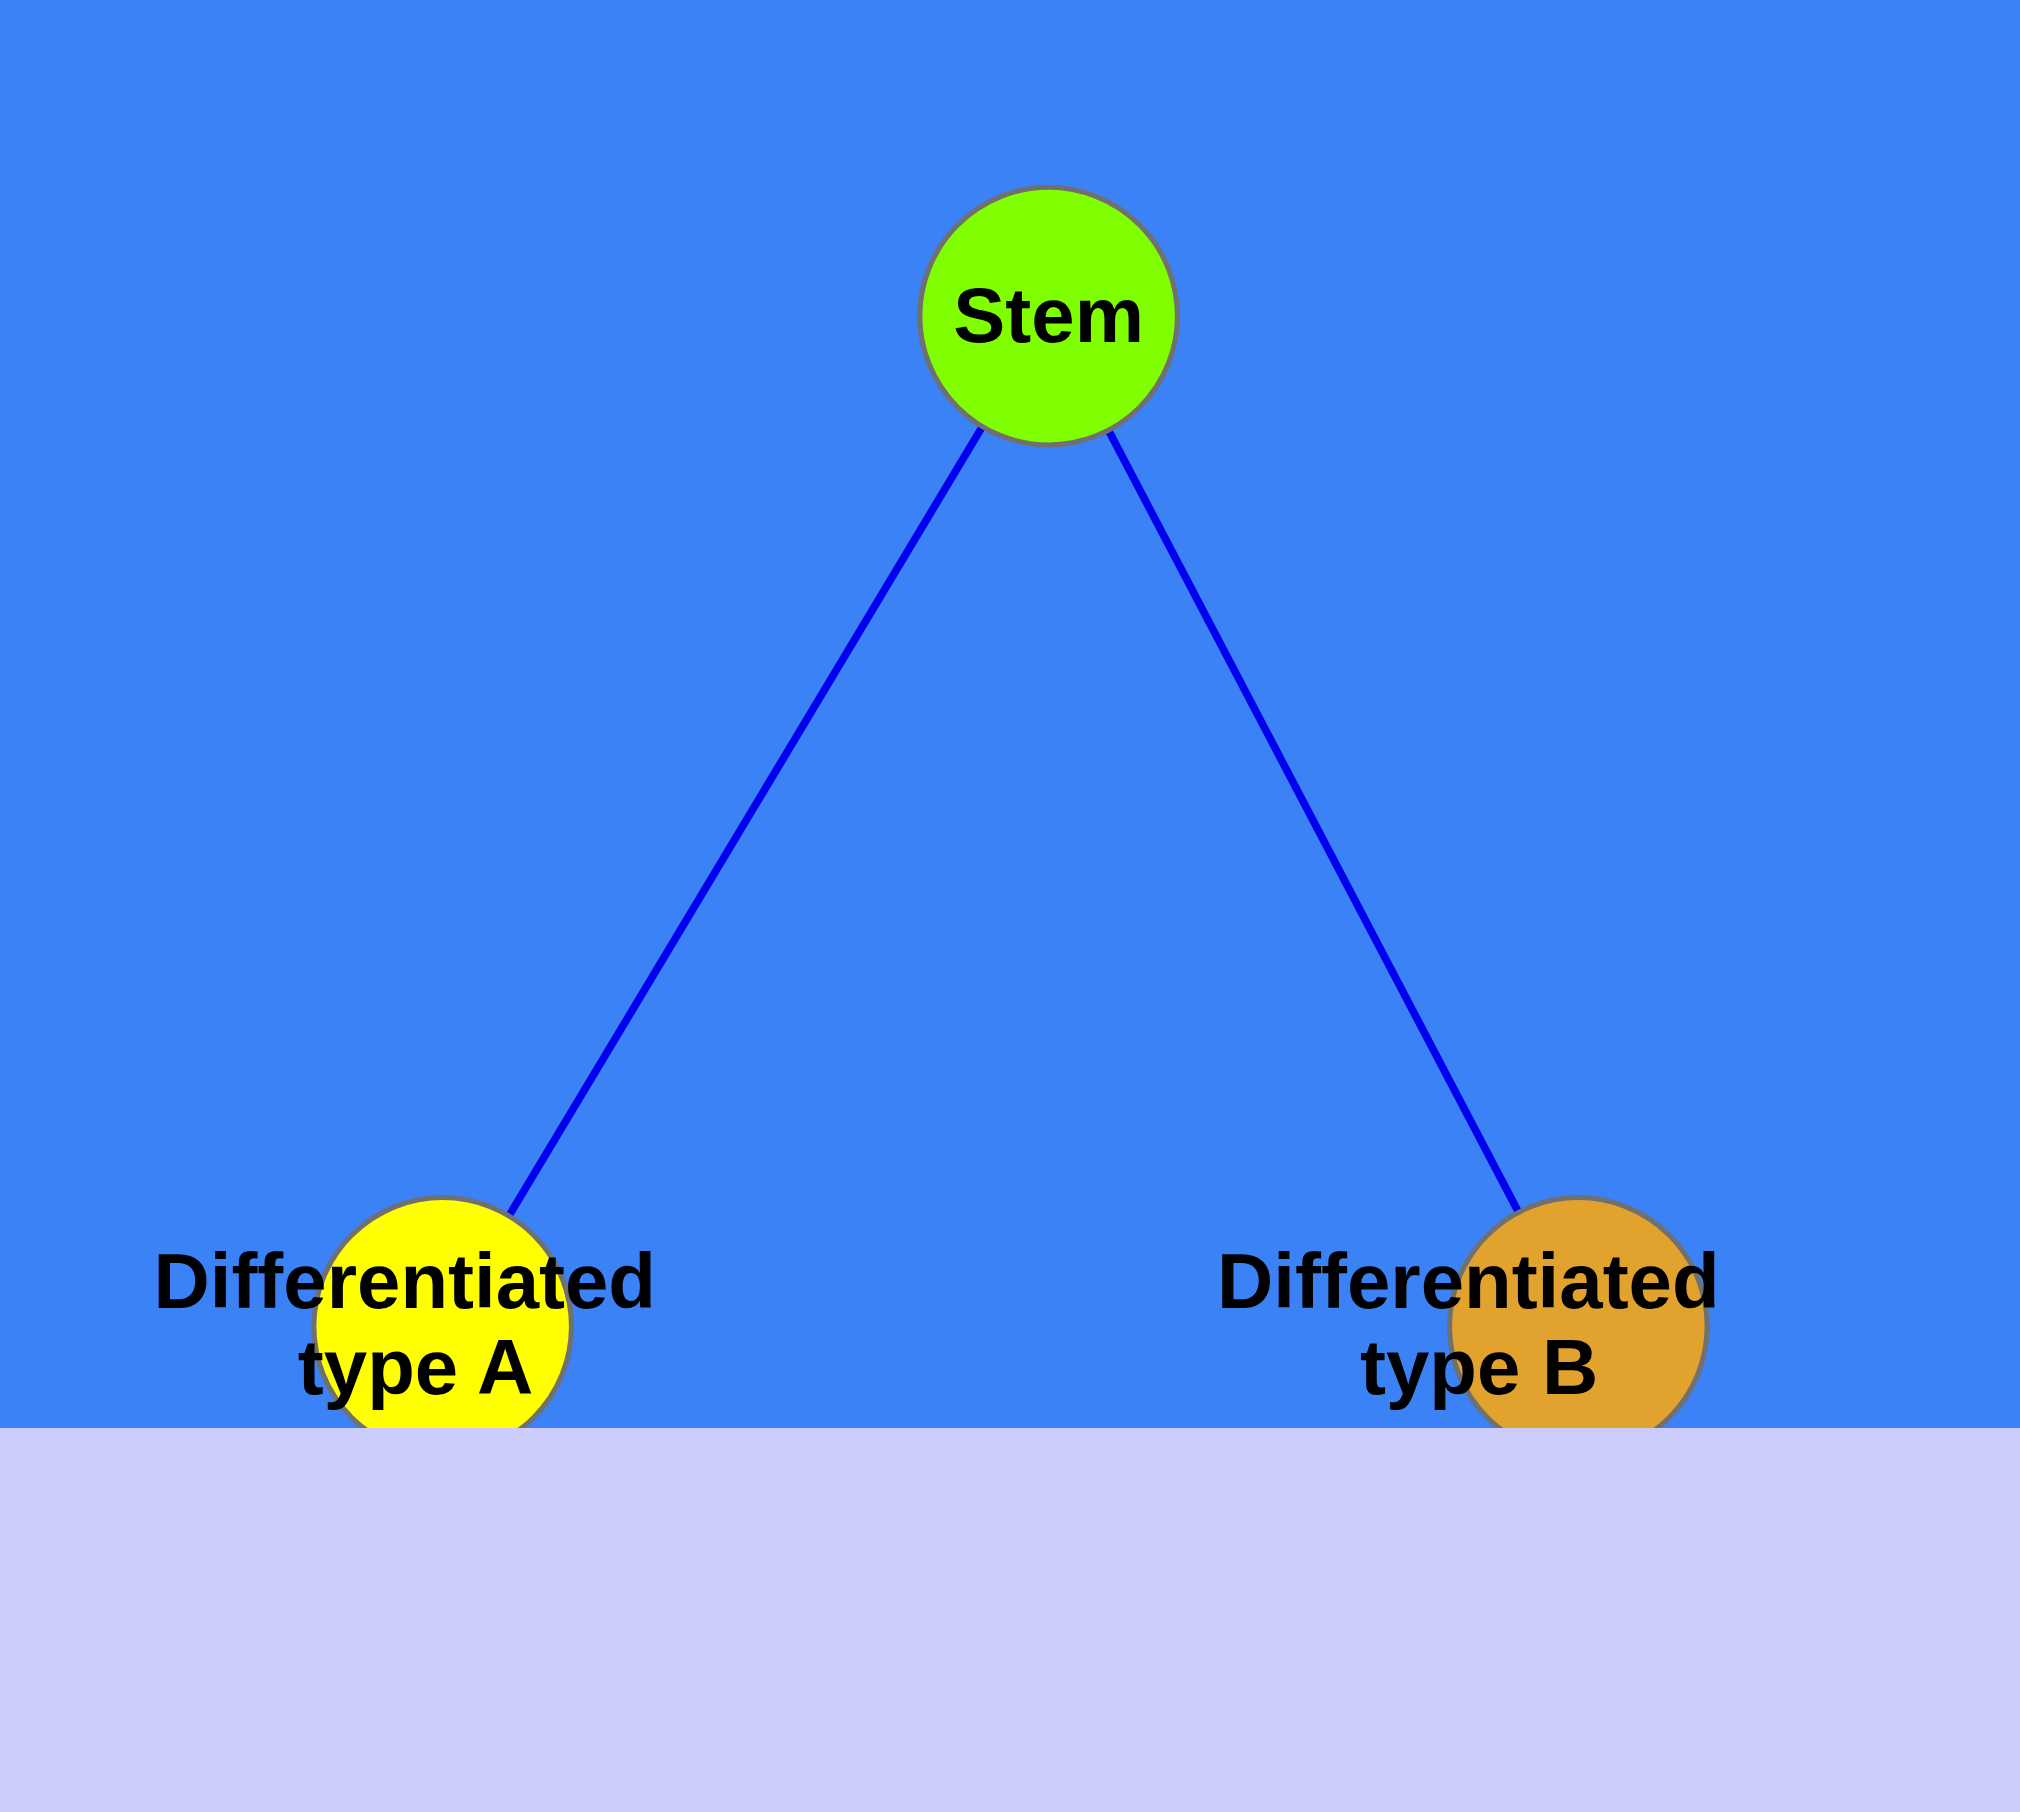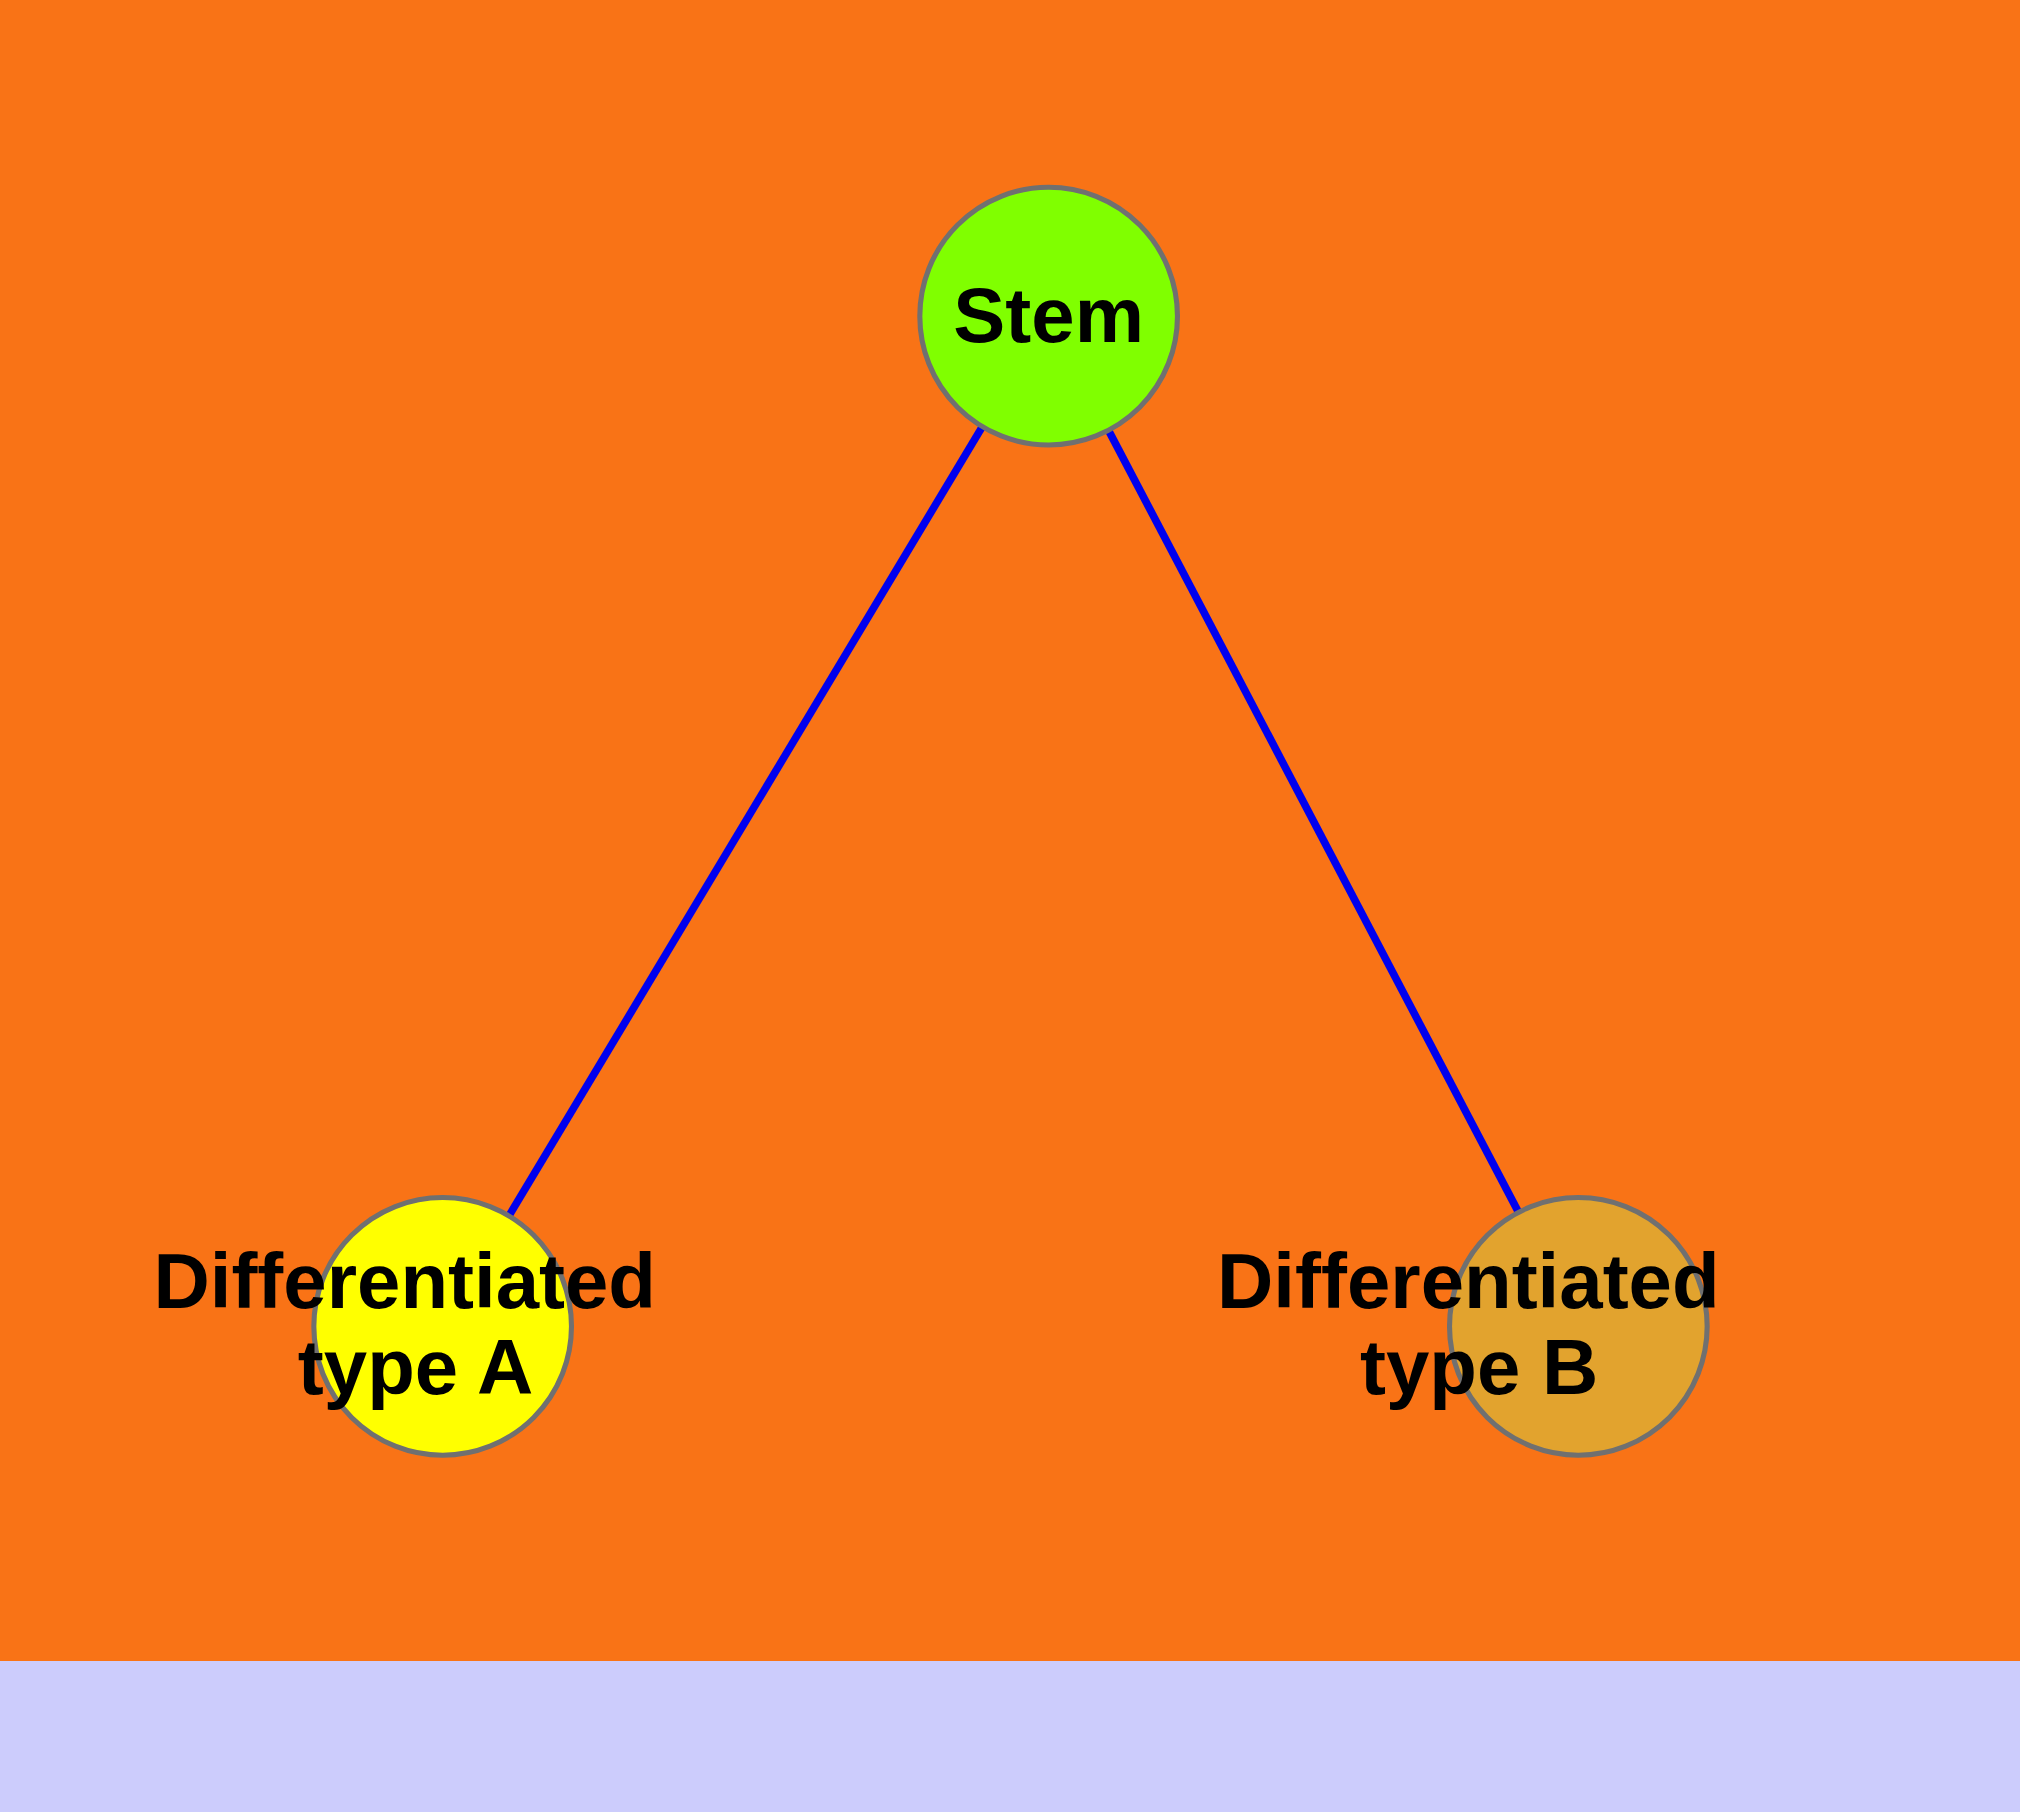--- a/index.html
+++ b/index.html
@@ -3,22 +3,22 @@
 <meta charset="utf-8">
 <style>
   html, body {
     margin: 0;
     padding: 0;
     background: #ccccfc;
   }
   #canvas {
     position: relative;
     width: 2021px;
-    height: 1661px;
-    background: #f97316;
+    height: 1428px;
+    background: #3b82f6;
     overflow: hidden;
     font-family: "Liberation Sans", sans-serif;
   }
   #graph-svg {
     position: absolute;
     top: 0;
     left: 0;
     width: 2021px;
     height: 1812px;
   }

